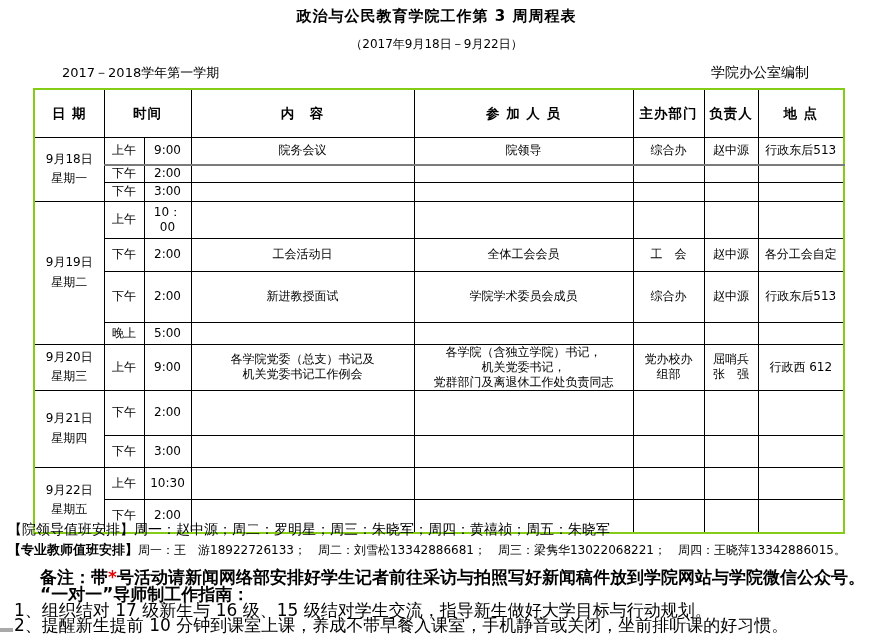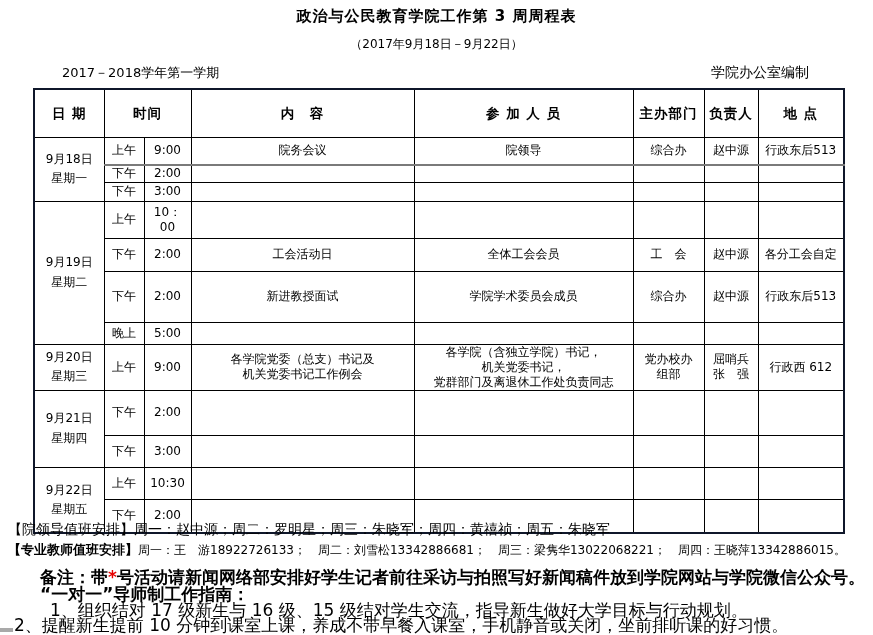--- a/index.html
+++ b/index.html
@@ -15,40 +15,40 @@
   .subtitle{
     position:absolute;top:36px;left:0;width:873px;text-align:center;
     font-size:12px;
   }
   .semester{position:absolute;top:64px;left:62px;font-size:13px;}
   .compiler{position:absolute;top:64px;right:64px;font-size:14px;}
 
   table.schedule{
     position:absolute;top:88px;left:33px;width:810px;
     border-collapse:collapse;table-layout:fixed;
-    border:2px solid #0f172a;
+    border:2px solid #84cc16;
   }
   .schedule th,.schedule td{
     border:1px solid #000;
     text-align:center;vertical-align:middle;
     font-size:12px;line-height:1.25;
     padding:0 2px;white-space:pre-line;overflow:hidden;
   }
   .schedule th{font-size:13.5px;font-weight:bold;letter-spacing:1px;}
   .schedule tr.hdr{height:48px;}
   .schedule td.datecell{font-size:12px;line-height:1.6;}
   .schedule tr.r0 td.splitline{border-bottom:2px solid #7a7a7a;}
 
   .foot{position:absolute;font-size:17px;white-space:nowrap;}
   .fl1{top:521px;left:8px;font-weight:normal;font-size:14px;}
   .fl2{top:541px;left:8px;font-size:12px;}
   .fl2 .lbl{font-weight:bold;font-size:13px;}
   .remark{top:566px;left:40px;font-weight:bold;}
   .guide{top:583px;left:40px;font-weight:bold;}
-  .item1{top:599px;left:14px;margin-left:36px;}
+  .item1{top:599px;left:14px;}
   .item2{top:614px;left:14px;}
   .star{color:#e60000;font-weight:bold;}
   .edge-artifact{position:absolute;left:0;top:628px;width:13px;height:4px;background:#a9a9a9;}
 </style>
 </head>
 <body>
 
 <div>
 
   <div class="title">政治与公民教育学院工作第 3 周周程表</div>

